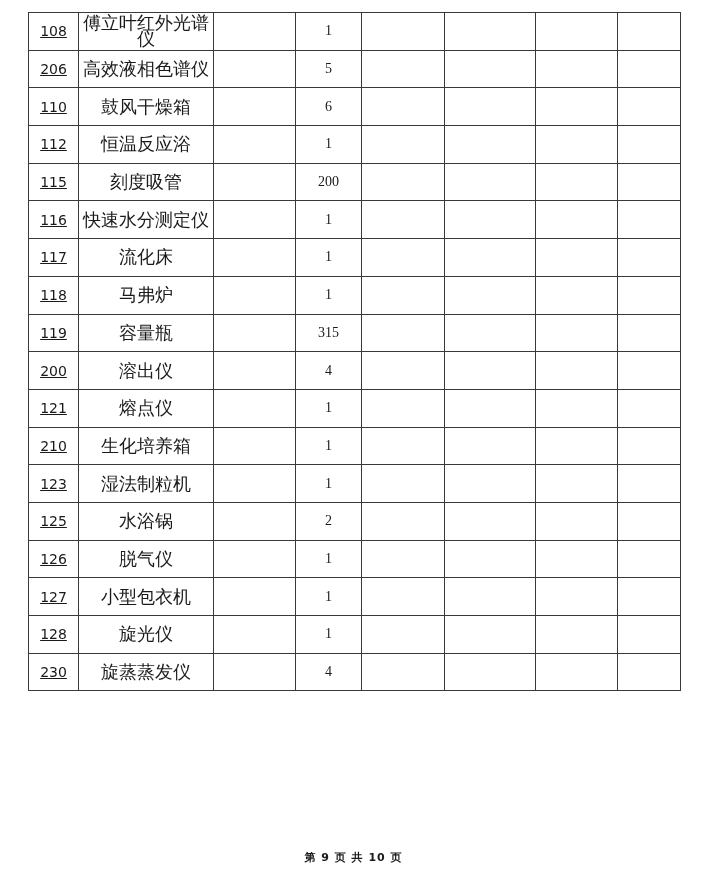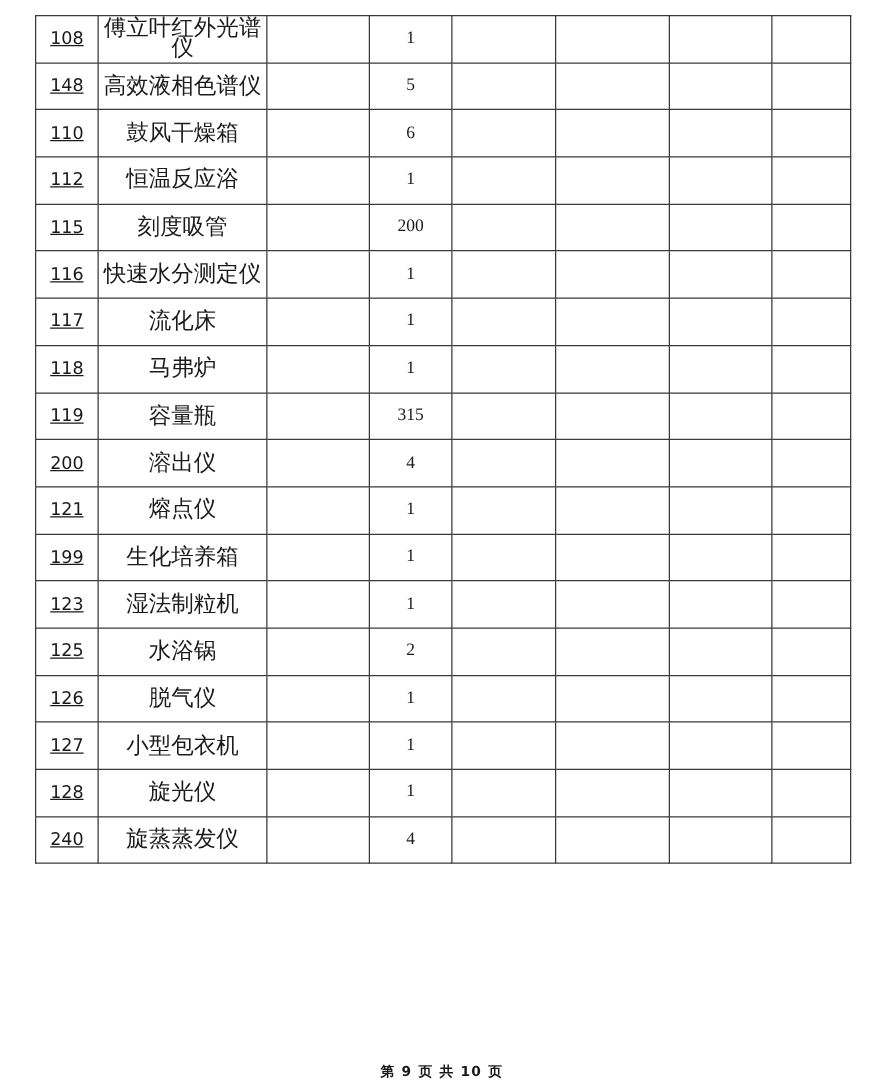--- a/index.html
+++ b/index.html
@@ -30,21 +30,21 @@
         <td class="no">108</td>
         <td class="name">傅立叶红外光谱仪</td>
         <td class="blank"></td>
         <td class="qty">1</td>
         <td class="blank"></td>
         <td class="blank"></td>
         <td class="blank"></td>
         <td class="blank"></td>
       </tr>
       <tr>
-        <td class="no">148</td>
+        <td class="no">206</td>
         <td class="name">高效液相色谱仪</td>
         <td class="blank"></td>
         <td class="qty">5</td>
         <td class="blank"></td>
         <td class="blank"></td>
         <td class="blank"></td>
         <td class="blank"></td>
       </tr>
       <tr>
         <td class="no">110</td>
@@ -130,21 +130,21 @@
         <td class="no">121</td>
         <td class="name">熔点仪</td>
         <td class="blank"></td>
         <td class="qty">1</td>
         <td class="blank"></td>
         <td class="blank"></td>
         <td class="blank"></td>
         <td class="blank"></td>
       </tr>
       <tr>
-        <td class="no">199</td>
+        <td class="no">210</td>
         <td class="name">生化培养箱</td>
         <td class="blank"></td>
         <td class="qty">1</td>
         <td class="blank"></td>
         <td class="blank"></td>
         <td class="blank"></td>
         <td class="blank"></td>
       </tr>
       <tr>
         <td class="no">123</td>
@@ -190,21 +190,21 @@
         <td class="no">128</td>
         <td class="name">旋光仪</td>
         <td class="blank"></td>
         <td class="qty">1</td>
         <td class="blank"></td>
         <td class="blank"></td>
         <td class="blank"></td>
         <td class="blank"></td>
       </tr>
       <tr>
-        <td class="no">240</td>
+        <td class="no">230</td>
         <td class="name">旋蒸蒸发仪</td>
         <td class="blank"></td>
         <td class="qty">4</td>
         <td class="blank"></td>
         <td class="blank"></td>
         <td class="blank"></td>
         <td class="blank"></td>
       </tr>
     </tbody>
 </table>

